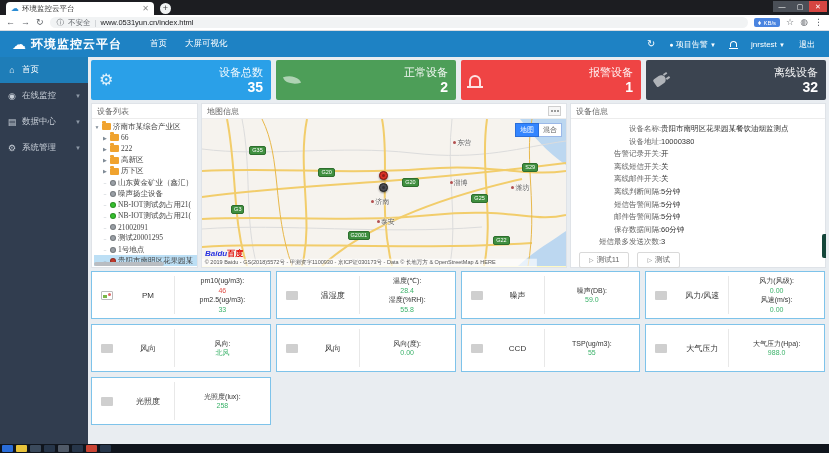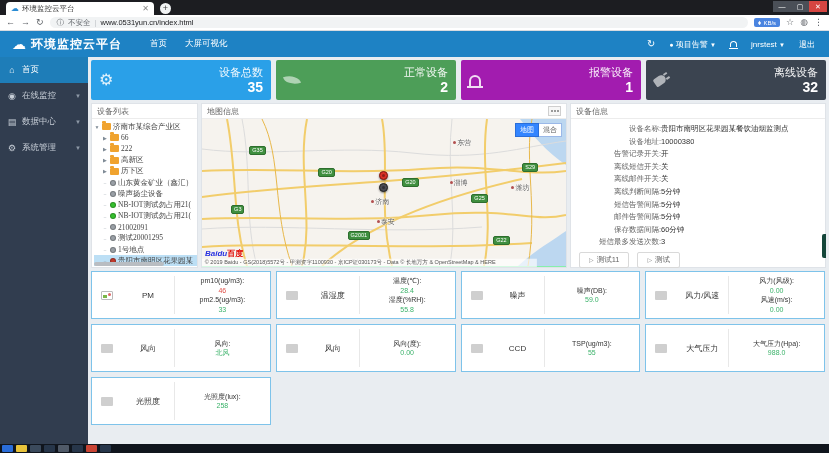--- a/index.html
+++ b/index.html
@@ -49,21 +49,21 @@
   .main { position:absolute; left:88px; top:57px; right:0; bottom:9px; background:#e9edf1; padding:3px; overflow:hidden; }
 
   .stats { display:flex; gap:5px; height:40px; }
   .stat { flex:1; border-radius:2px; color:#fff; display:flex; align-items:center; padding:0 8px; }
   .stat .icon-wrap { width:30px; }
   .stat .stxt { margin-left:auto; text-align:right; }
   .stat .slabel { font-size:11px; opacity:.95; }
   .stat .svalue { font-size:14px; font-weight:bold; line-height:15px; }
   .stat.s0 { background:#2aa0e8; }
   .stat.s1 { background:#4d9e58; }
-  .stat.s2 { background:#a21caf; }
+  .stat.s2 { background:#ef4444; }
   .stat.s3 { background:#3b4450; }
   .gear-big { font-size:16px; line-height:16px; color:rgba(255,255,255,.85); }
   .leaf { width:16px; height:10px; background:rgba(255,255,255,.55); border-radius:0 100% 0 100%; transform:rotate(-15deg); }
   .bell-b { width:12px; height:11px; border:2px solid rgba(255,255,255,.85); border-bottom:none; border-radius:7px 7px 0 0; position:relative; }
   .bell-b::after { content:""; position:absolute; left:-4px; bottom:-2px; width:16px; height:2px; background:rgba(255,255,255,.85); }
   .plug { width:12px; height:9px; background:rgba(255,255,255,.6); border-radius:2px 5px 5px 2px; position:relative; transform:rotate(-35deg); }
   .plug::before { content:""; position:absolute; right:-4px; top:1px; width:4px; height:2px; background:rgba(255,255,255,.6); }
   .plug::after { content:""; position:absolute; right:-4px; bottom:1px; width:4px; height:2px; background:rgba(255,255,255,.6); }
 
   .mid { display:flex; gap:3px; margin-top:3px; height:165px; }
@@ -83,21 +83,21 @@
   .fold::before { content:""; position:absolute; top:-2px; left:0; width:4px; height:2px; background:#f0a32f; border-radius:1px 1px 0 0; }
   .sdot { width:6px; height:6px; border-radius:50%; flex:0 0 auto; border:1px solid rgba(0,0,0,.25); }
   .sdot.off { background:#9aa0a6; }
   .sdot.on { background:#35c02e; }
   .sdot.al { background:#c0392b; }
   .tlabel { overflow:hidden; text-overflow:clip; }
   .hscroll { position:absolute; bottom:1px; left:2px; width:70px; height:4px; border-radius:2px; background:#b9bdc2; }
 
   
   .mappanel { flex:1; position:relative; }
-  .mapbody { position:relative; flex:1; background:#86efac; overflow:hidden; }
+  .mapbody { position:relative; flex:1; background:#fef9c3; overflow:hidden; }
   .mapbody svg { position:absolute; inset:0; }
   .city { position:absolute; font-size:7px; color:#5a5a5a; text-shadow:0 0 2px #fff,0 0 2px #fff; }
   .citydot { display:inline-block; width:3px; height:3px; background:#b25050; border-radius:50%; margin-right:1px; vertical-align:1px; }
   .rbadge { position:absolute; background:#3f8f3f; border:1px solid #2e6e2e; color:#fff; font-size:5.5px; line-height:7px; padding:0 2px; border-radius:2px; }
   .maptype { position:absolute; top:4px; right:4px; display:flex; z-index:5; }
   .mt { font-size:7px; padding:1px 4px; border:1px solid #9ab8e8; }
   .mt.active { background:#3385ff; color:#fff; border-color:#2a6ed9; }
   .mt.plain { background:#fff; color:#555; border-left:none; }
   .pin { position:absolute; width:9px; height:9px; border-radius:50%; box-shadow:0 1px 2px rgba(0,0,0,.45); z-index:4; }
   .pin::after { content:""; position:absolute; left:2.5px; top:2.5px; width:3px; height:3px; border-radius:50%; background:rgba(0,0,0,.35); }

